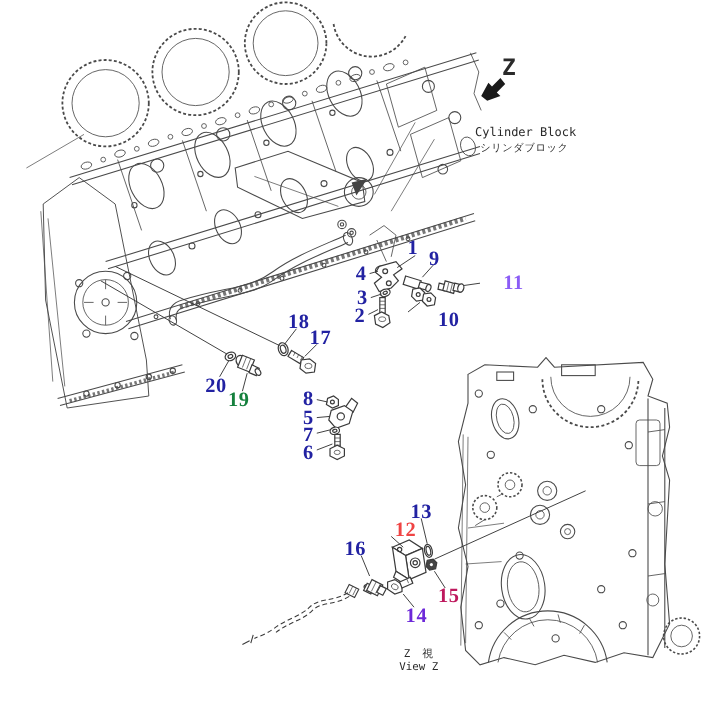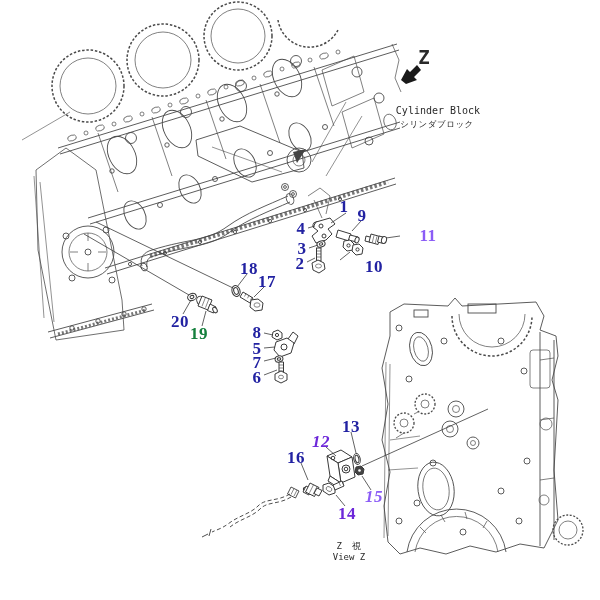--- a/index.html
+++ b/index.html
@@ -324,19 +324,19 @@
       <span class="callout" style="left: 338px; top: 266px; color: rgb(34, 34, 162); margin-left: 36px;">10</span>
       <span class="callout" style="left: 249px; top: 268px; color: rgb(34, 34, 162);">18</span>
       <span class="callout" style="left: 267px; top: 281px; color: rgb(34, 34, 162);">17</span>
       <span class="callout" style="left: 180px; top: 321px; color: rgb(34, 34, 162);">20</span>
       <span class="callout" style="left: 199px; top: 333px; color: #15803d;">19</span>
       <span class="callout" style="left: 257px; top: 332px; color: rgb(34, 34, 162);">8</span>
       <span class="callout" style="left: 257px; top: 348px; color: rgb(34, 34, 162);">5</span>
       <span class="callout" style="left: 257px; top: 362px; color: rgb(34, 34, 162);">7</span>
       <span class="callout" style="left: 257px; top: 377px; color: rgb(34, 34, 162);">6</span>
       <span class="callout" style="left: 351px; top: 426px; color: rgb(34, 34, 162);">13</span>
-      <span class="callout" style="left: 321px; top: 441px; color: #6d28d9; font-style: italic;">12</span>
+      <span class="callout" style="left: 338px; top: 441px; color: #ef4444;">12</span>
       <span class="callout" style="left: 296px; top: 457px; color: rgb(34, 34, 162);">16</span>
-      <span class="callout" style="left: 374px; top: 496px; color: #8b5cf6; font-style: italic;">15</span>
+      <span class="callout" style="left: 374px; top: 496px; color: #be185d;">15</span>
       <span class="callout" style="left: 347px; top: 513px; color: #6d28d9;">14</span>
     </div>
 
 </div>
 
 </body></html>

